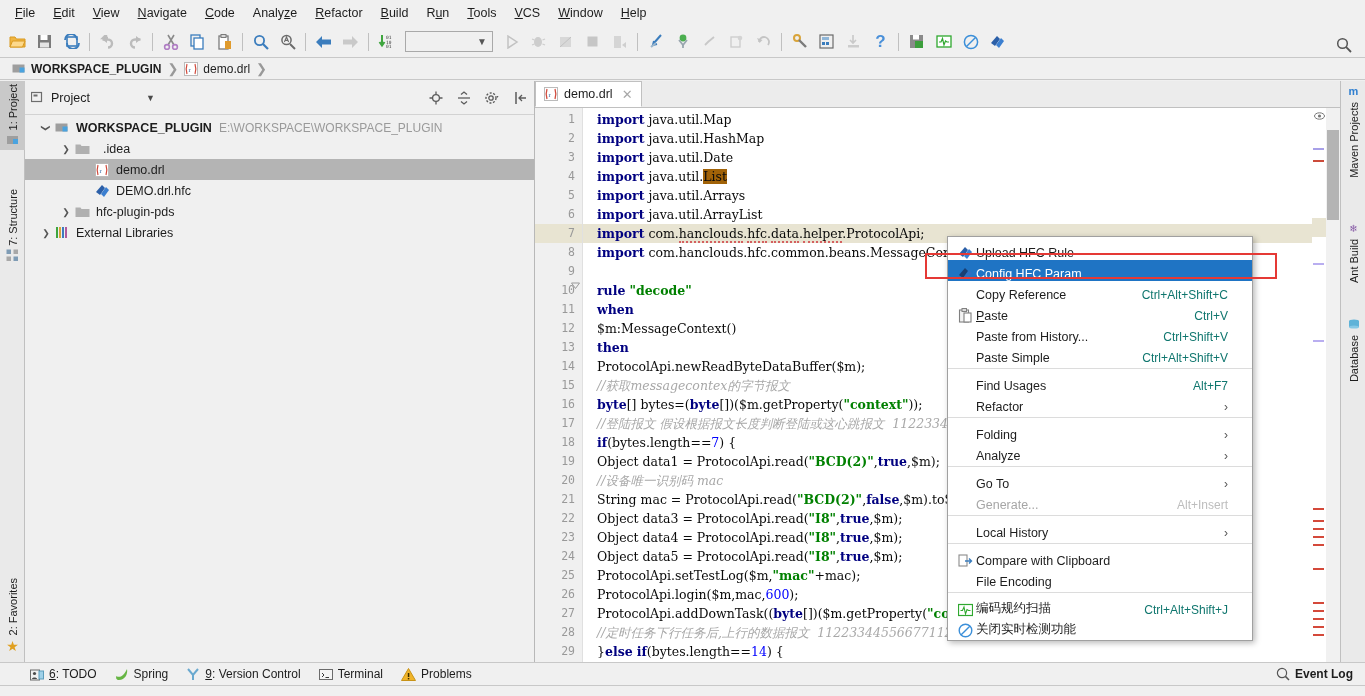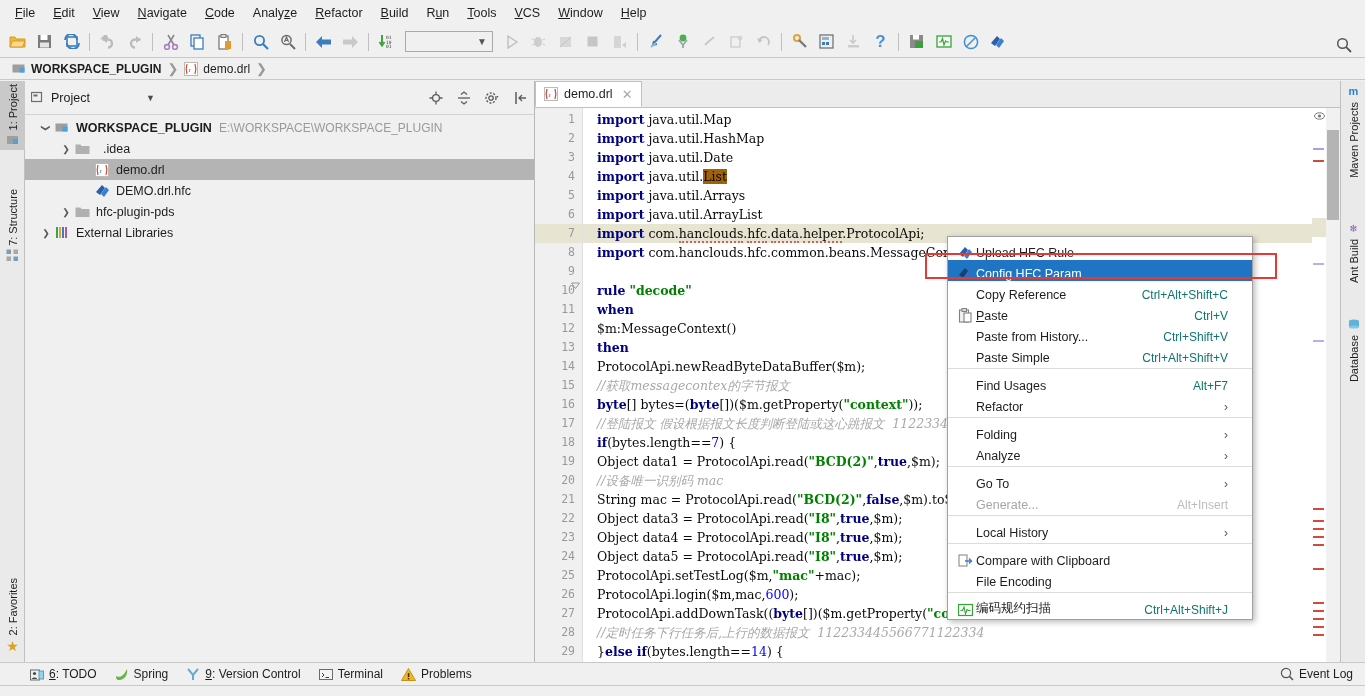--- a/index.html
+++ b/index.html
@@ -147,21 +147,21 @@
   
   #statusbar {
     position:absolute; bottom:0; left:0; right:0; height:34px;
     background:#f0f0f0; border-top:1px solid #c8c8c8;
   }
   #statusrow {
     height:22px; display:flex; align-items:center; padding-left:30px; gap:18px;
     font-size:12px;
   }
   .sitem { display:flex; align-items:center; gap:5px; cursor:default; }
-  #statusrow .right { margin-left:auto; margin-right:12px; display:flex; align-items:flex-end; gap:5px; }
+  #statusrow .right { margin-left:auto; margin-right:12px; display:flex; align-items:flex-end; gap:5px;font-weight:bold; }
   #notifybar { height:11px; border-top:1px solid #c8c8c8; background:#f0f0f0; }
 
   
   #ctxmenu {
     position:absolute; left:947px; top:236px; width:306px;
     background:#fff; border:1px solid #a0a0a0;
     box-shadow:2px 2px 6px rgba(0,0,0,0.28);
     padding:2px 0; z-index:50; font-size:12.5px;
   }
   .cmi {
@@ -812,20 +812,29 @@
     <div class="cmi">
       <span class="cmico">
         <svg width="15" height="14" viewBox="0 0 15 14">
           <rect x="0.5" y="1.5" width="14" height="11" fill="#fff" stroke="#2fa82f" stroke-width="1.2"></rect>
           <path d="M2.5 7.5 L4.5 7.5 L6 4 L7.5 11 L9 6.5 L10.5 7.5 L12.5 7.5" stroke="#2fa82f" stroke-width="1.1" fill="none"></path>
         </svg>
       </span>
       <span class="cmlabel">编码规约扫描</span>
       <span class="cmkey">Ctrl+Alt+Shift+J</span>
     </div>
+    <div class="cmi">
+      <span class="cmico">
+        <svg width="15" height="15" viewBox="0 0 15 15">
+          <circle cx="7.5" cy="7.5" r="6.3" fill="none" stroke="#3b8fd9" stroke-width="1.4"></circle>
+          <path d="M3.2 11.8 L11.8 3.2" stroke="#3b8fd9" stroke-width="1.4"></path>
+        </svg>
+      </span>
+      <span class="cmlabel">关闭实时检测功能</span>
+    </div>
   </div>
 <div id="redbox" style="border-color: rgb(229, 57, 53);"></div>
 
 <div id="statusbar">
   <div id="statusrow">
       <div class="sitem">
         <span>
           <svg width="14" height="13" viewBox="0 0 14 13">
             <rect x="0.5" y="2" width="9" height="10" fill="#f0f0f0" stroke="#6b6b6b"></rect>
             <circle cx="4.5" cy="5.5" r="1.6" fill="#4a4a4a"></circle>

